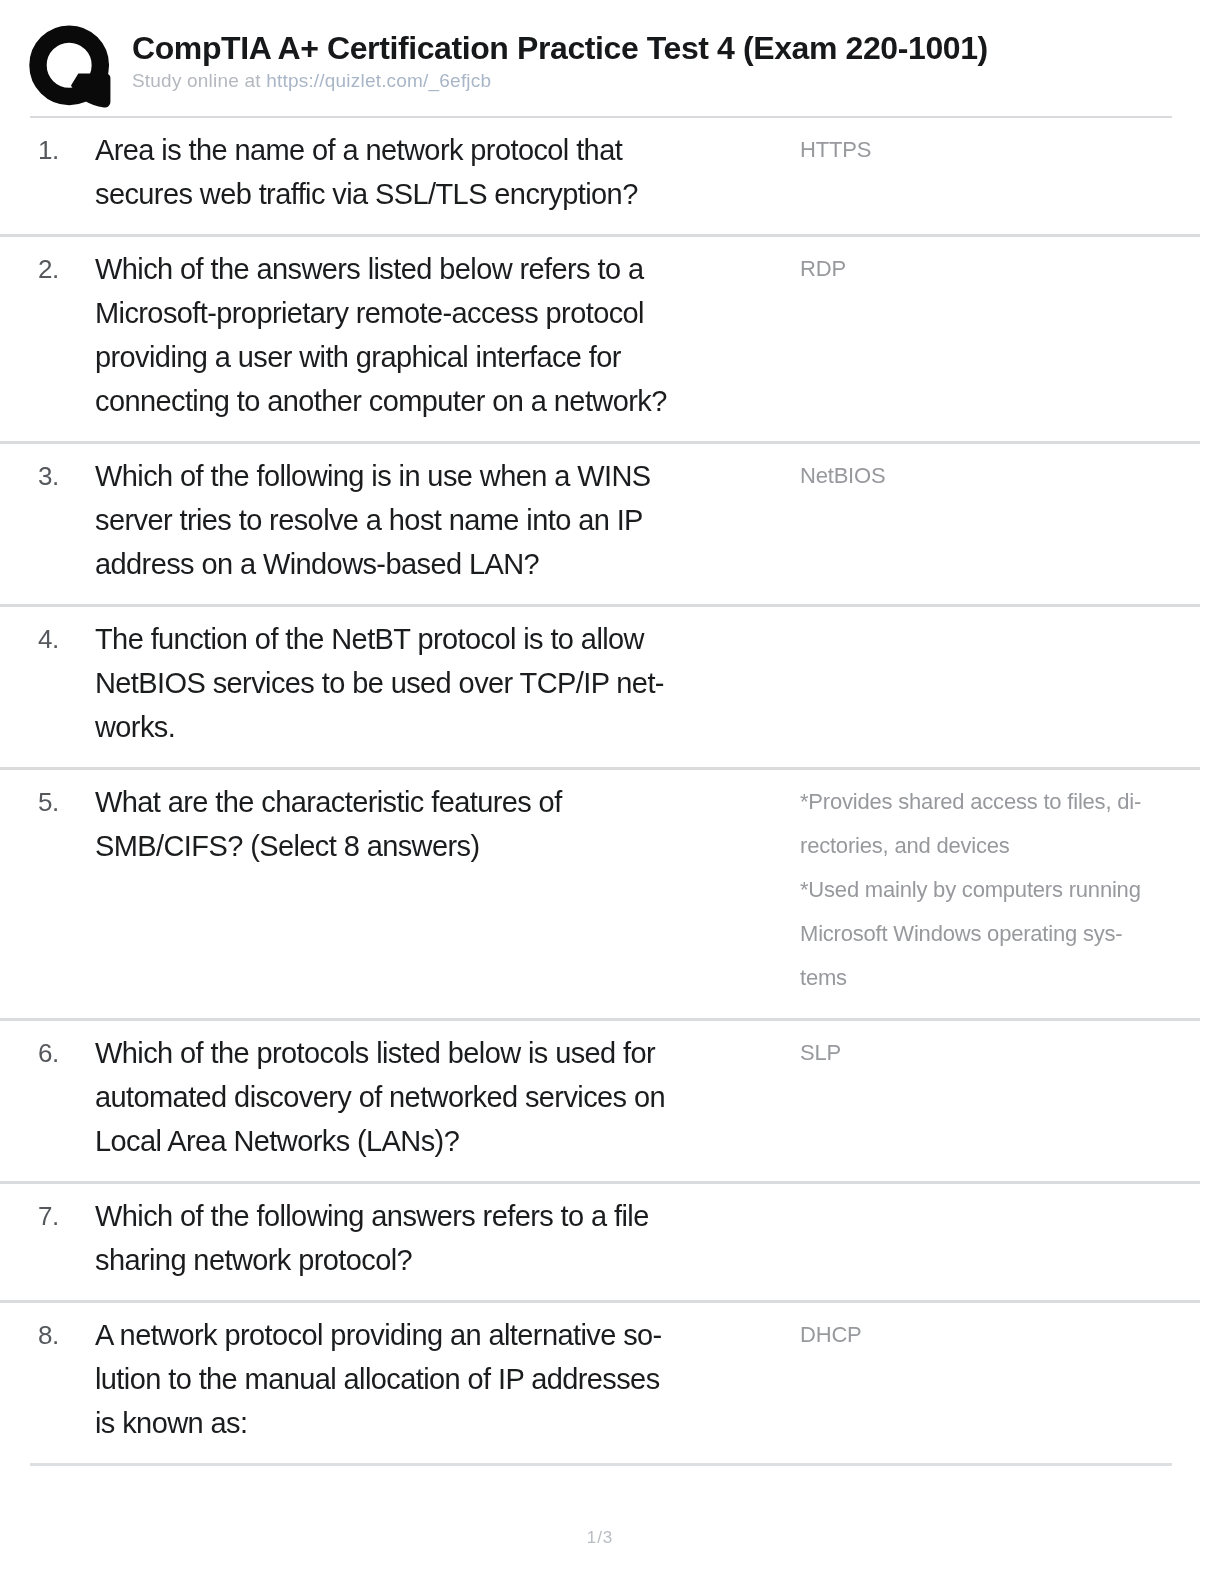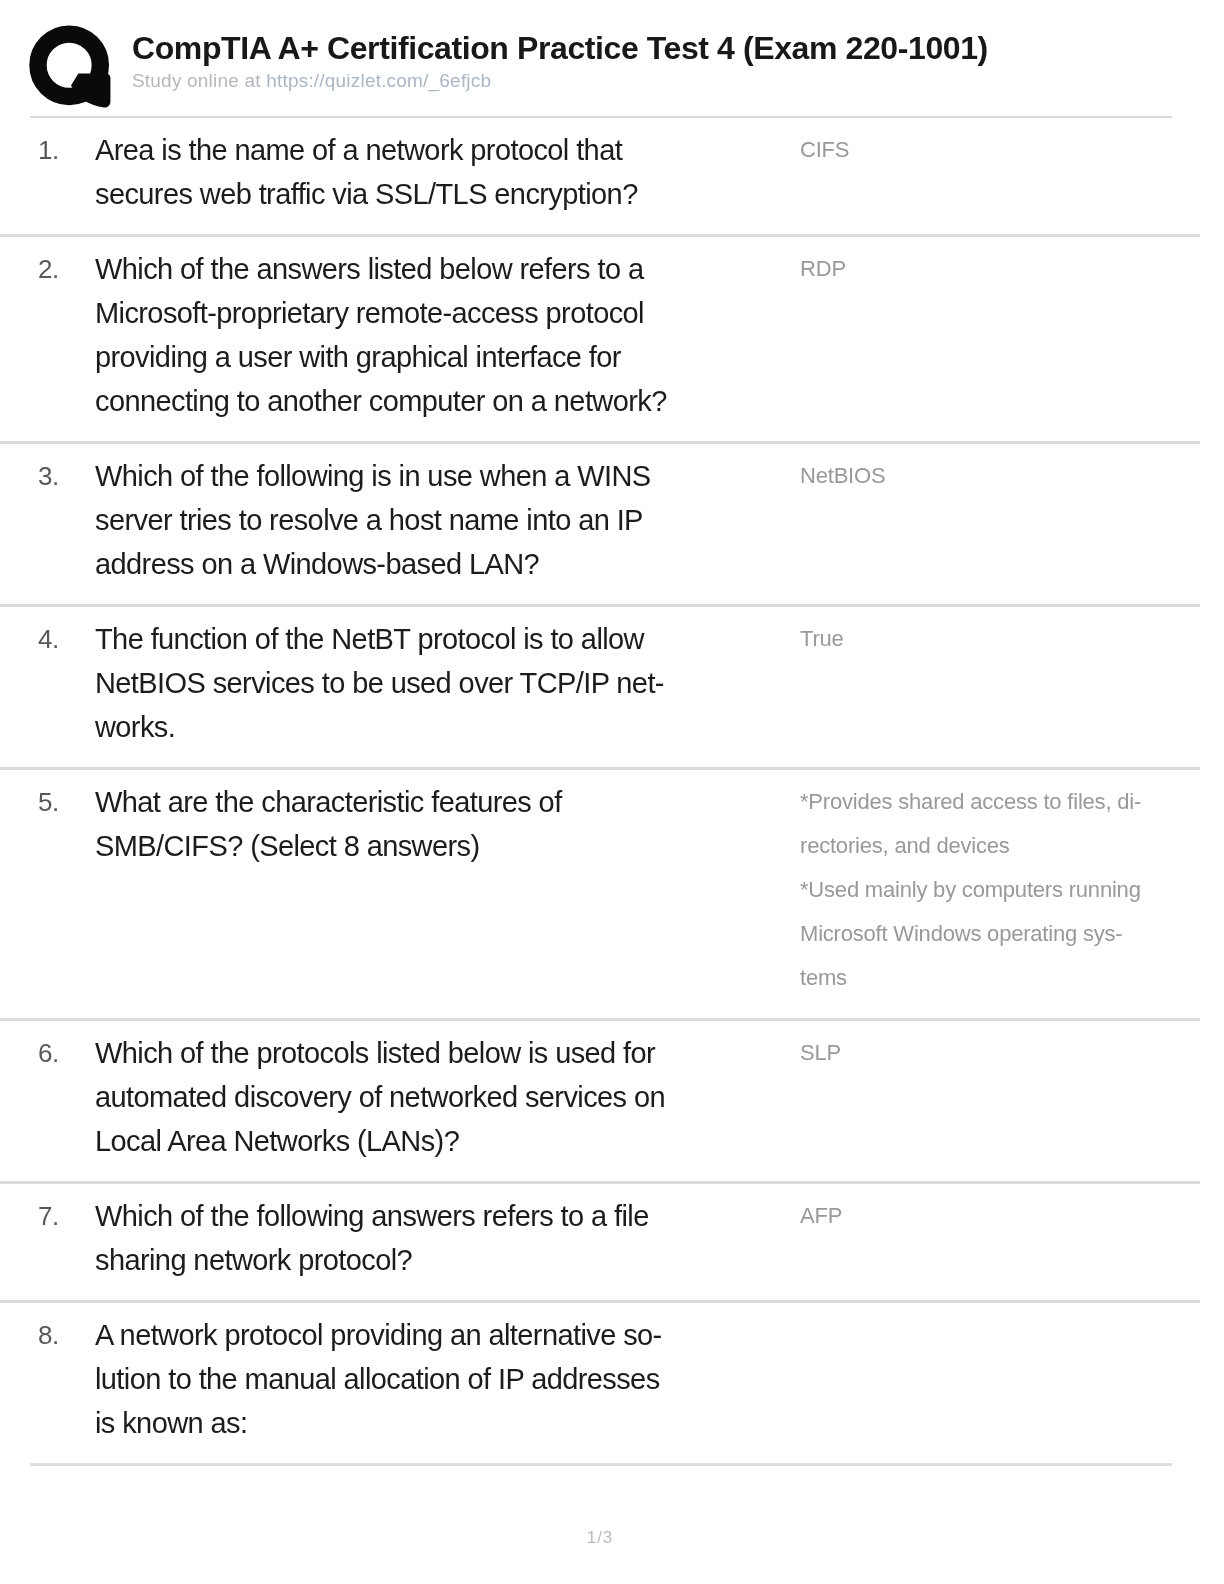--- a/index.html
+++ b/index.html
@@ -96,21 +96,21 @@
     </div>
   </header>
 
   <div class="hdr-divider"></div>
 
   <main class="qa-list" id="qa-list">
     <div class="qa-row">
       <div class="qa-number">1.</div>
       <div class="qa-question">Area is the name of a network protocol that
 secures web traffic via SSL/TLS encryption?</div>
-      <div class="qa-answer">CIFS</div>
+      <div class="qa-answer">HTTPS</div>
     </div>
 
     <div class="qa-row">
       <div class="qa-number">2.</div>
       <div class="qa-question">Which of the answers listed below refers to a
 Microsoft-proprietary remote-access protocol
 providing a user with graphical interface for
 connecting to another computer on a network?</div>
       <div class="qa-answer">RDP</div>
     </div>
@@ -121,21 +121,20 @@
 server tries to resolve a host name into an IP
 address on a Windows-based LAN?</div>
       <div class="qa-answer">NetBIOS</div>
     </div>
 
     <div class="qa-row">
       <div class="qa-number">4.</div>
       <div class="qa-question">The function of the NetBT protocol is to allow
 NetBIOS services to be used over TCP/IP net-
 works.</div>
-      <div class="qa-answer">True</div>
     </div>
 
     <div class="qa-row">
       <div class="qa-number">5.</div>
       <div class="qa-question">What are the characteristic features of
 SMB/CIFS? (Select 8 answers)</div>
       <div class="qa-answer">*Provides shared access to files, di-
 rectories, and devices
 *Used mainly by computers running
 Microsoft Windows operating sys-
@@ -147,28 +146,28 @@
       <div class="qa-question">Which of the protocols listed below is used for
 automated discovery of networked services on
 Local Area Networks (LANs)?</div>
       <div class="qa-answer">SLP</div>
     </div>
 
     <div class="qa-row">
       <div class="qa-number">7.</div>
       <div class="qa-question">Which of the following answers refers to a file
 sharing network protocol?</div>
-      <div class="qa-answer">AFP</div>
     </div>
 
     <div class="qa-row">
       <div class="qa-number">8.</div>
       <div class="qa-question">A network protocol providing an alternative so-
 lution to the manual allocation of IP addresses
 is known as:</div>
+      <div class="qa-answer">DHCP</div>
     </div>
   </main>
 
   <div class="final-divider"></div>
 
   <div class="footer">1/3</div>
 
 </div>
 
 </body></html>

